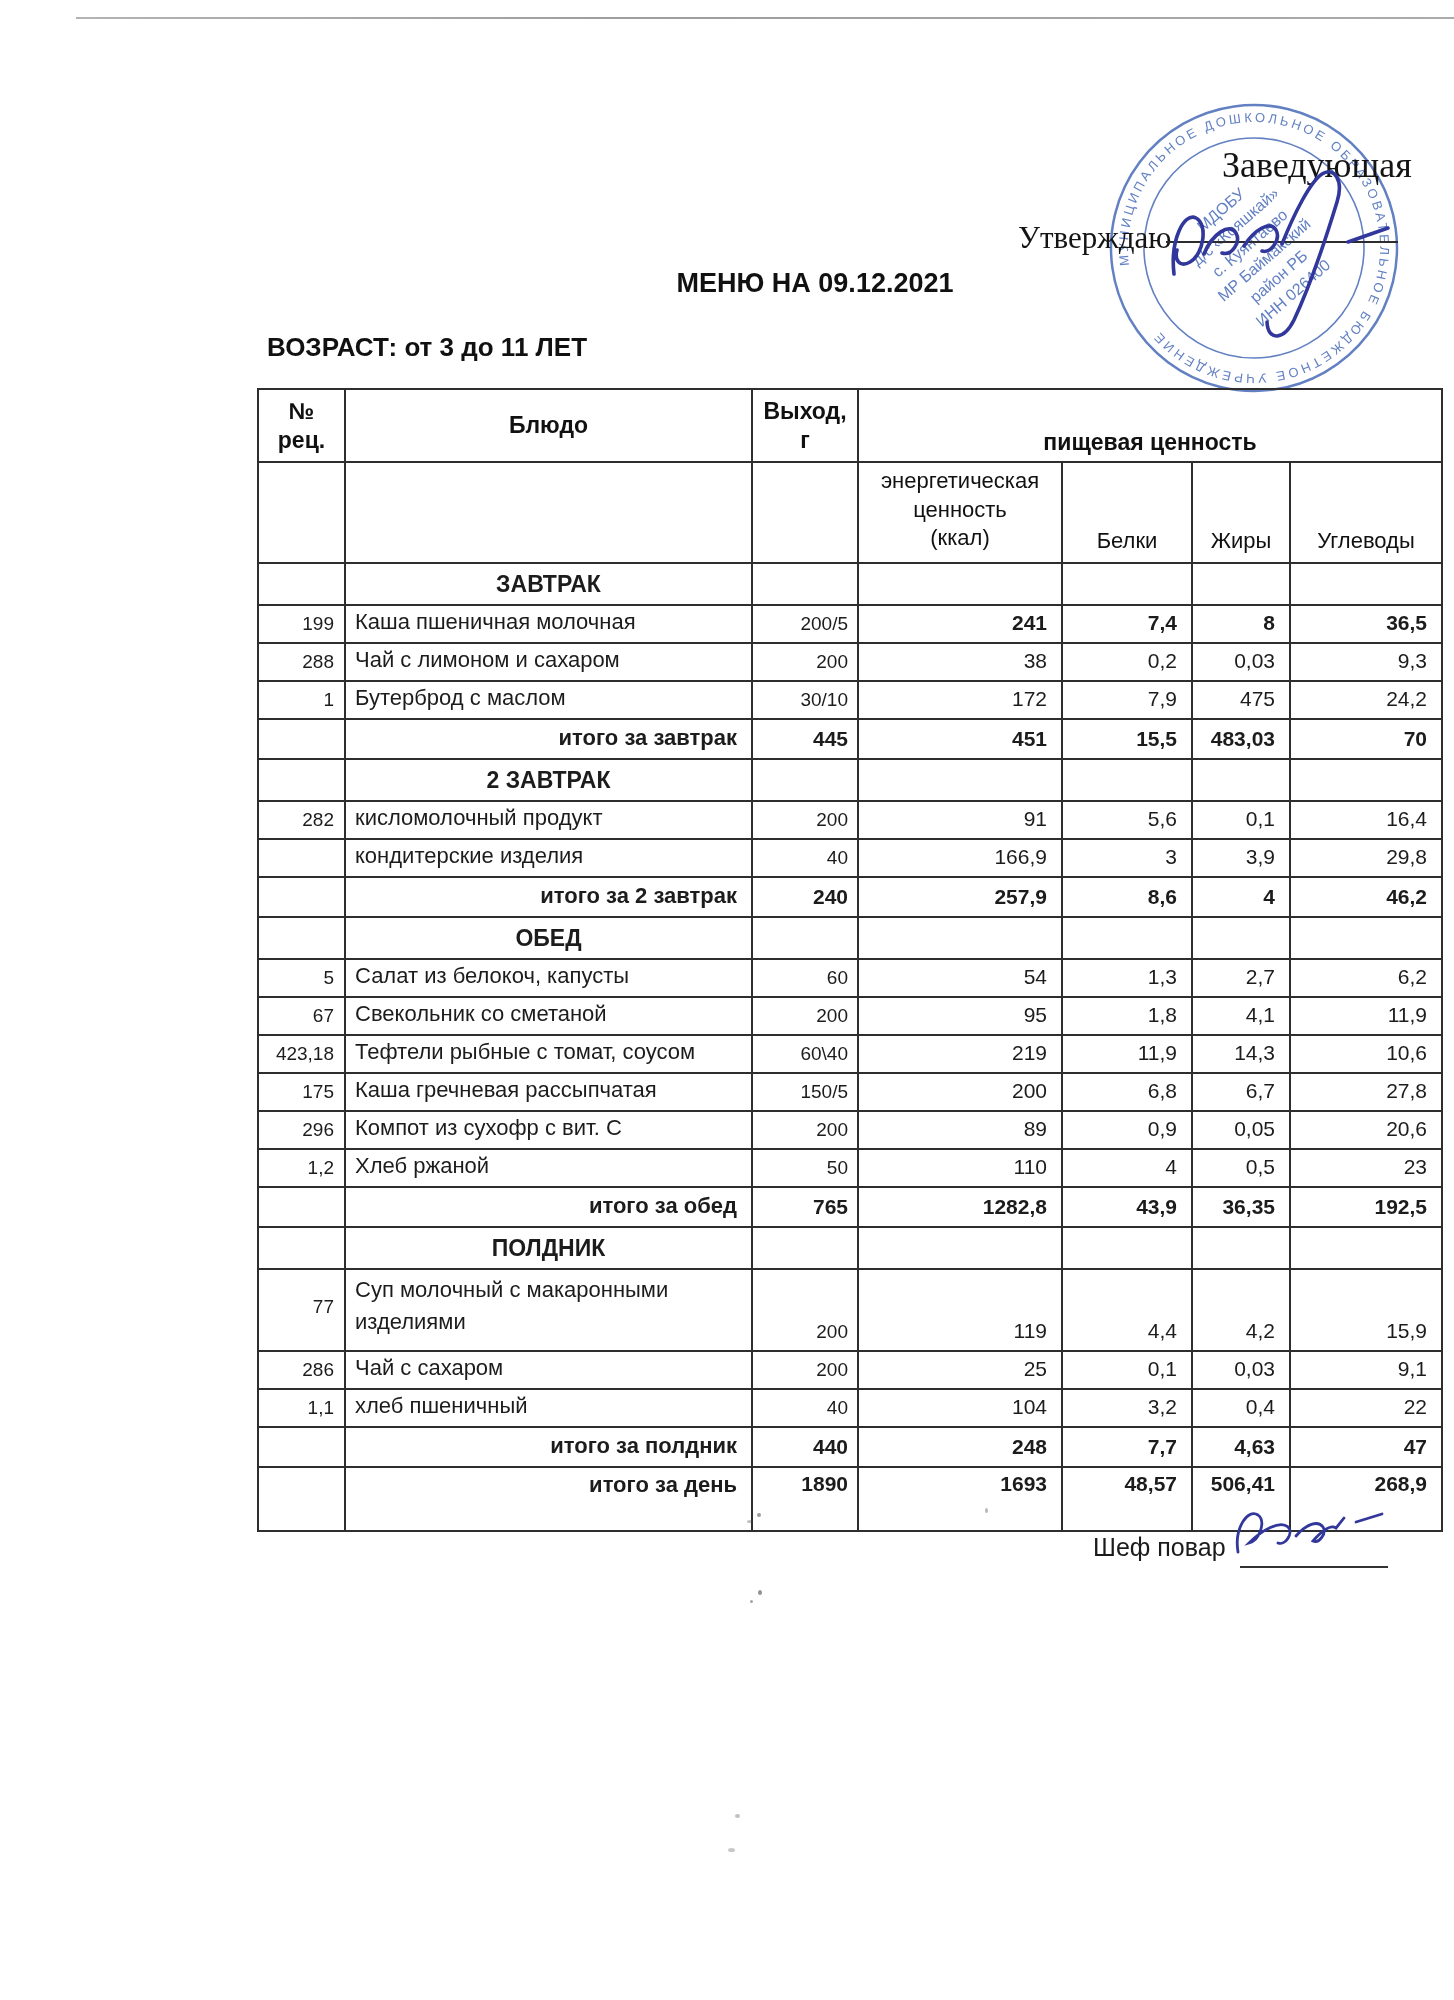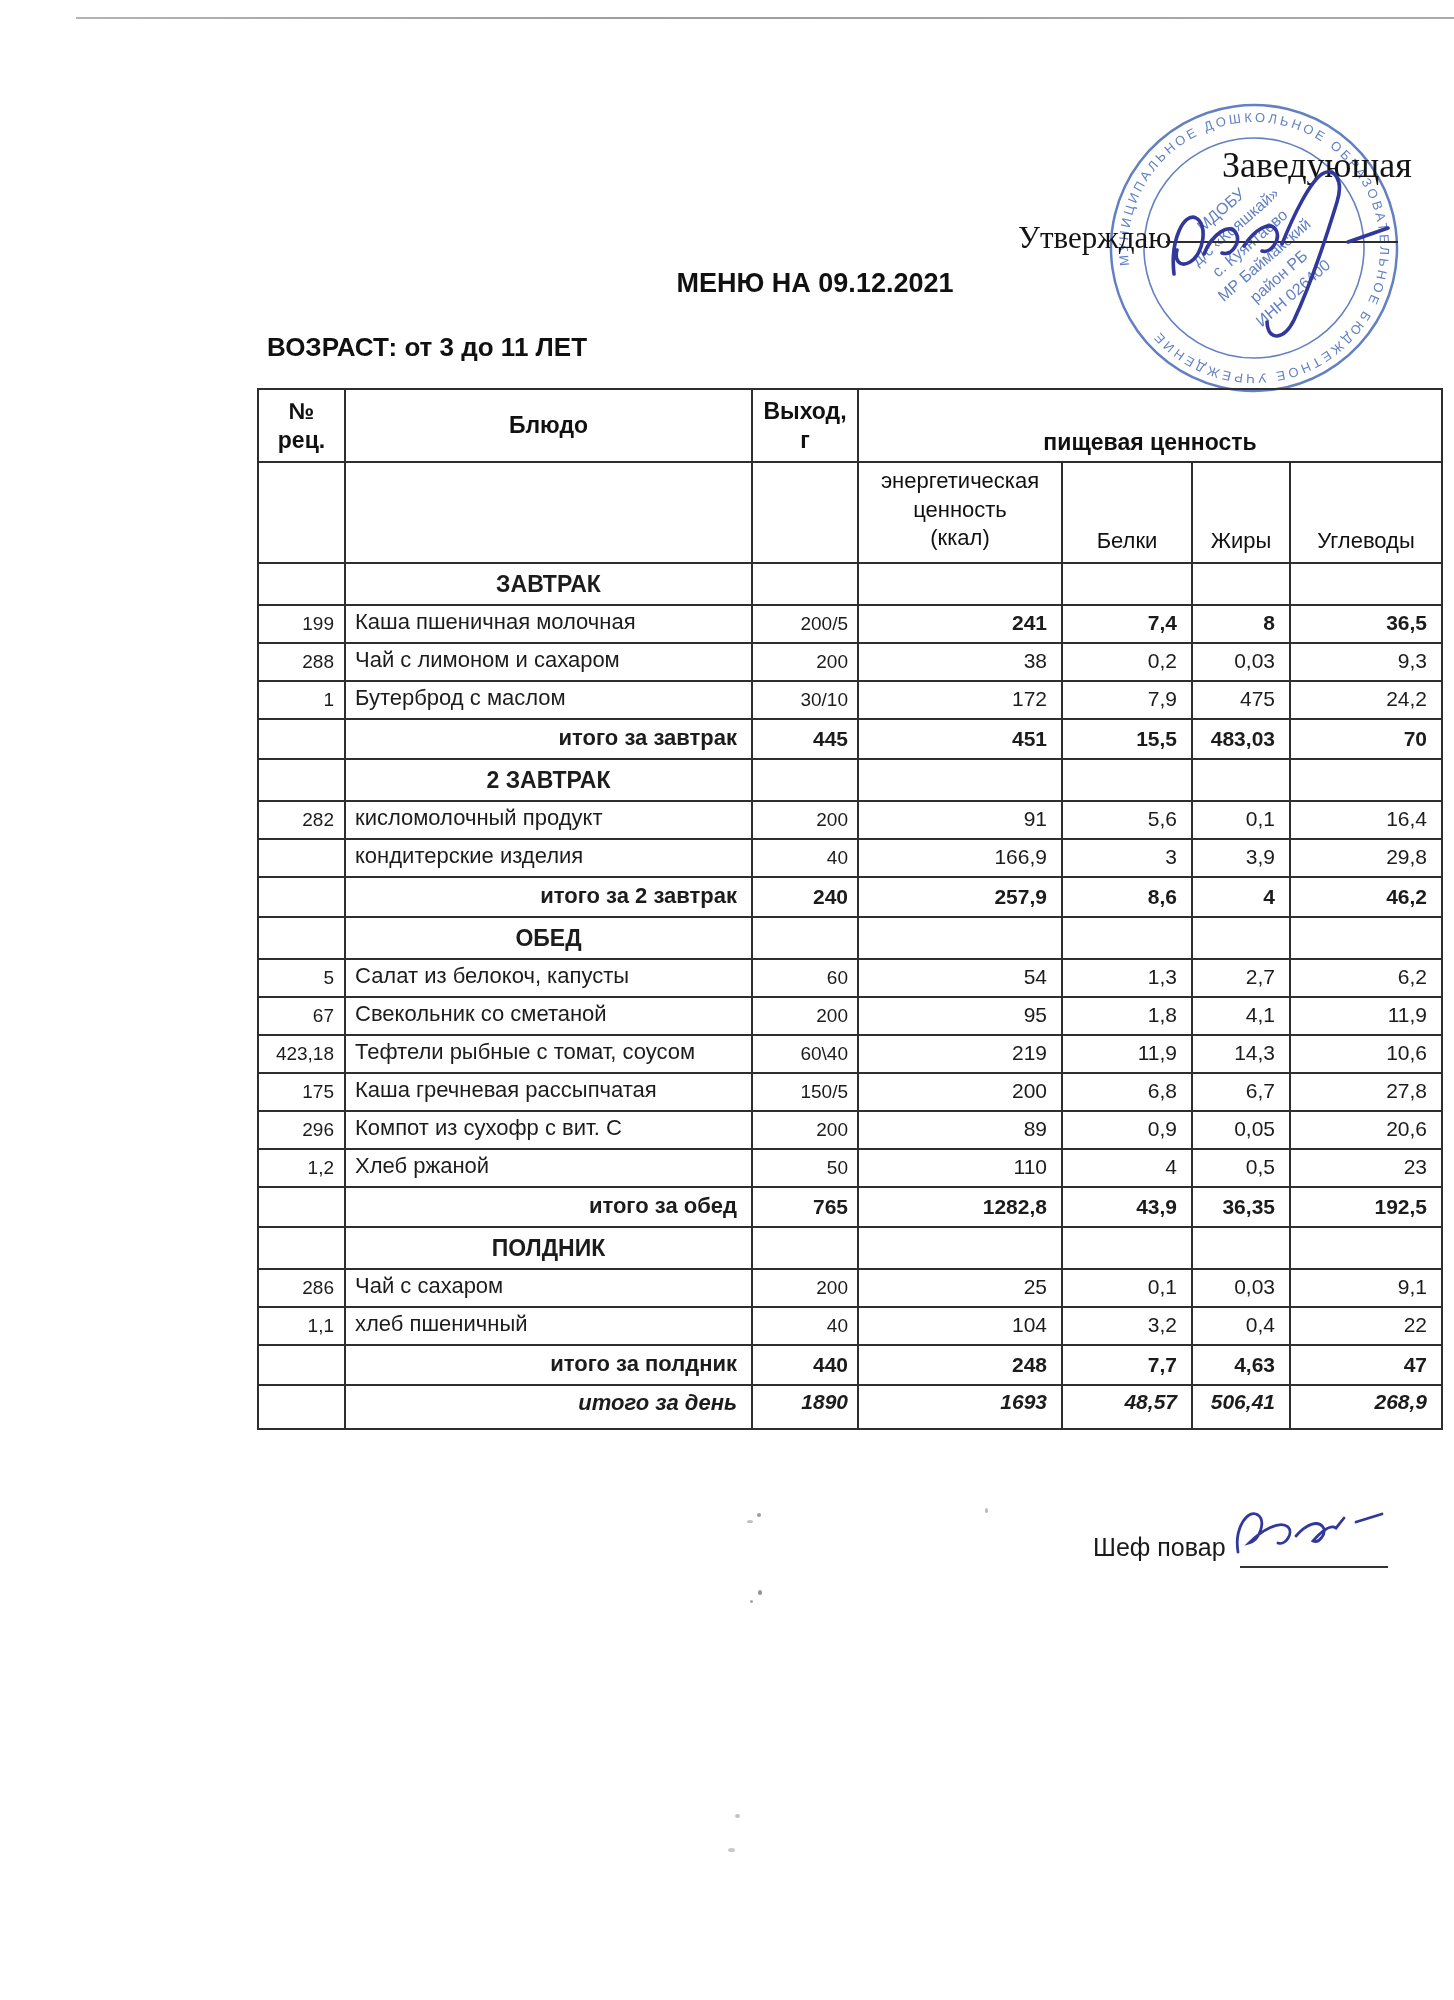--- a/index.html
+++ b/index.html
@@ -40,21 +40,21 @@
   tr.r-dish{height:38px;}
   tr.r-section{height:42px;}
   tr.r-section td.c-dish{font-weight:700;text-align:center;font-size:23px;vertical-align:middle;padding:0;}
   tr.r-total{height:40px;}
   tr.r-total td.c-dish{font-weight:700;text-align:right;padding-right:14px;}
   tr.r-total td.c-out,tr.r-total td.c-v{font-weight:700;font-size:21px;}
   tr.vbold td.c-v{font-weight:700;}
   tr.r-dish2{height:82px;}
   tr.r-dish2 td.c-dish{vertical-align:top;padding-top:4px;padding-right:80px;line-height:1.45;}
   tr.r-dish2 td.c-no{vertical-align:middle;}
-  tr.r-day{height:44px;font-style:italic;}
+  tr.r-day{height:64px;}
   tr.r-day td{vertical-align:top;padding-top:4px;}
   
   .chef{position:absolute;left:1093px;top:1533px;font-size:25px;color:#1a1a1a;}
   .chef-line{position:absolute;left:1240px;top:1566px;width:148px;height:2px;background:#333;}
   
   .speck{position:absolute;border-radius:50%;background:#4a4a4a;}
   .sp1{left:757px;top:1513px;width:4px;height:4px;opacity:.55;}
   .sp2{left:747px;top:1520px;width:6px;height:3px;opacity:.35;}
   .sp3{left:758px;top:1590px;width:4px;height:5px;opacity:.6;}
   .sp4{left:750px;top:1600px;width:3px;height:3px;opacity:.5;}
@@ -294,20 +294,29 @@
         </tr>
         <tr class="r-section">
           <td class="c-no"></td>
           <td class="c-dish">ПОЛДНИК</td>
           <td class="c-out"></td>
           <td class="c-v"></td>
           <td class="c-v"></td>
           <td class="c-v"></td>
           <td class="c-v"></td>
         </tr>
+        <tr class="r-dish r-dish2">
+          <td class="c-no">77</td>
+          <td class="c-dish">Суп молочный с макаронными изделиями</td>
+          <td class="c-out">200</td>
+          <td class="c-v">119</td>
+          <td class="c-v">4,4</td>
+          <td class="c-v">4,2</td>
+          <td class="c-v">15,9</td>
+        </tr>
         <tr class="r-dish">
           <td class="c-no">286</td>
           <td class="c-dish">Чай с сахаром</td>
           <td class="c-out">200</td>
           <td class="c-v">25</td>
           <td class="c-v">0,1</td>
           <td class="c-v">0,03</td>
           <td class="c-v">9,1</td>
         </tr>
         <tr class="r-dish">

